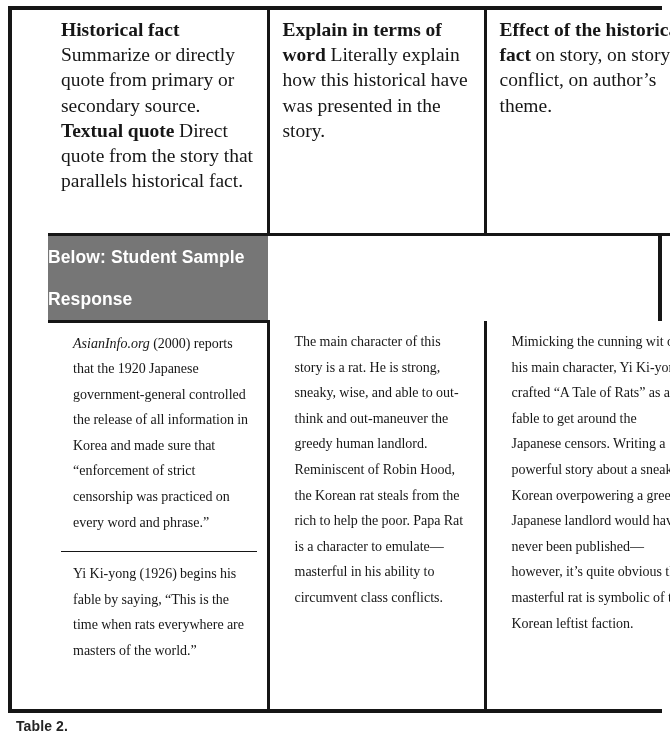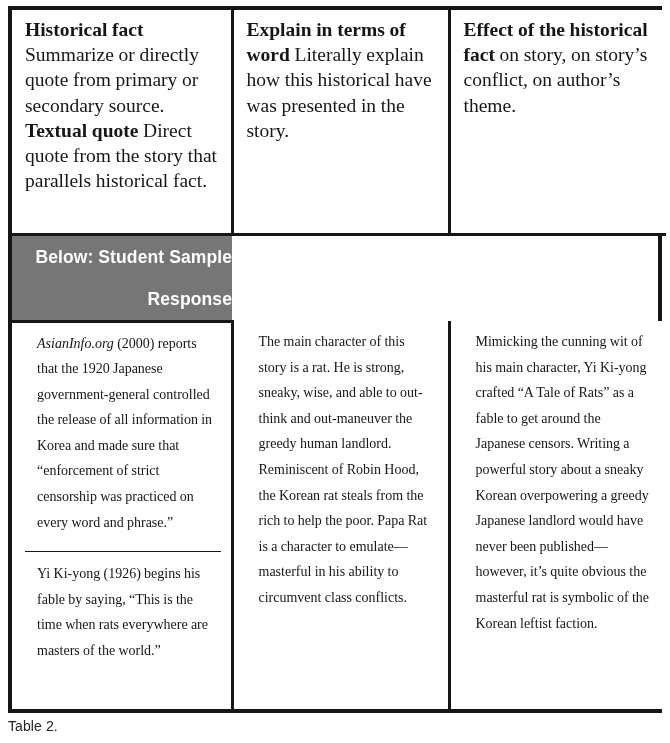--- a/index.html
+++ b/index.html
@@ -25,20 +25,21 @@
   
   .table-wrap {
     position: absolute;
     left: 8px;
     top: 6px;
     width: 654px;
     height: 707px;
     box-sizing: border-box;
     border: 4px solid #161616;
     background: #ffffff;
+    padding-left: 36px;
   }
 
   .grid {
     display: table;
     table-layout: fixed;
     width: 100%;
     height: 100%;
     border-collapse: collapse;
   }
 
@@ -78,21 +79,21 @@
 
   
   .row-banner .banner-cell {
     display: table-cell;
     background: #767676;
     border-bottom: 3px solid #161616;
     border-top: 0;
     padding: 0;
     height: 42px;
     vertical-align: middle;
-    text-align: right;
+    text-align: left;
   }
   .banner-label {
     font-family: "Liberation Sans", sans-serif;
     font-weight: bold;
     font-size: 17.5px;
     letter-spacing: 0.1px;
     color: #ffffff;
     line-height: 42px;
     display: block;
   }
@@ -115,26 +116,27 @@
   .para-rule {
     border: 0;
     border-top: 1.6px solid #161616;
     margin: 16px 6px 9px 0px;
     width: 196px;
   }
 
   
   .caption {
     position: absolute;
-    left: 8px;
+    left: 16px;
     top: 718px;
     font-family: "Liberation Sans", sans-serif;
     font-size: 14px;
     color: #242424;
     letter-spacing: 0.1px;
+    font-weight: bold;
   }
 </style>
 </head>
 <body>
 
 <div class="page">
 
   <div class="table-wrap">
     <div class="grid">
 

